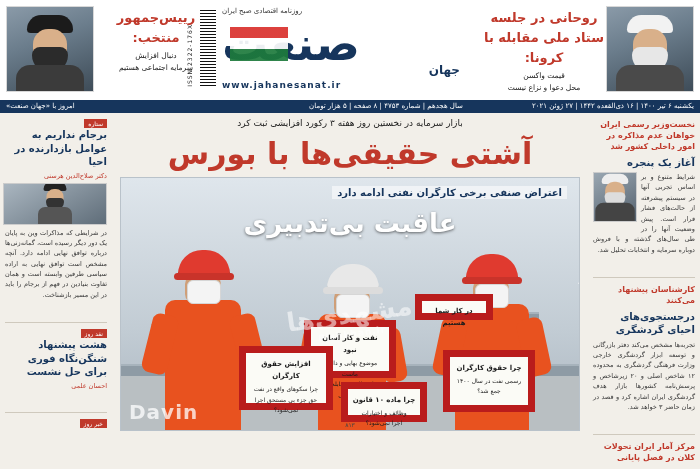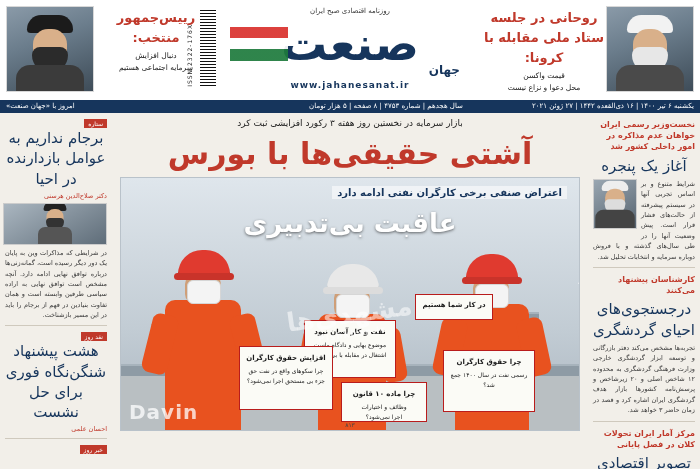--- a/index.html
+++ b/index.html
@@ -38,21 +38,21 @@
     position:absolute;left:-34px;top:58px;width:68px;height:34px;border-radius:14px 14px 0 0;
   }
   .mh-caption{
     position:absolute;top:8px;width:120px;font-size:7.5px;line-height:1.55;
     color:#1b1b1b;text-align:center;
   }
   .mh-caption .ttl{color:#c0392b;font-weight:bold;font-size:13px;display:block;margin-bottom:2px;}
   .mh-caption.left{left:96px;}
   .mh-caption.right{right:96px;}
   .mh-center{
-    position:absolute;left:222px;top:4px;width:256px;height:92px;text-align:center;
+    position:absolute;left:222px;top:4px;width:256px;height:92px;text-align:left;
   }
   .mh-topline{font-size:7px;color:#333;letter-spacing:0;margin-top:3px;}
   .logo-wrap{position:relative;height:62px;margin-top:2px;}
   .logo-main{
     font-family:"DejaVu Sans","Liberation Sans",sans-serif;
     font-size:46px;font-weight:bold;color:#16355c;line-height:54px;
     letter-spacing:-2px;
   }
   .logo-sub{
     position:absolute;right:18px;bottom:2px;font-size:12px;color:#16355c;font-weight:bold;
@@ -79,27 +79,27 @@
     background:#16355c;color:#fff;font-size:7px;line-height:13px;
   }
   .datebar .r{position:absolute;right:6px;}
   .datebar .l{position:absolute;left:6px;}
   .datebar .c{position:absolute;left:50%;transform:translateX(-50%);margin-left:36px;}
   
   .col-right{position:absolute;right:0;top:113px;width:112px;height:356px;padding:0 5px;box-sizing:border-box;}
   .col-left{position:absolute;left:0;top:113px;width:112px;height:356px;padding:0 5px;box-sizing:border-box;}
   .center{position:absolute;left:112px;top:113px;width:476px;height:356px;}
   .brief{
-    margin-top:6px;padding-bottom:5px;border-bottom:1px solid #cfc9bd;
+    margin-top:6px;padding-bottom:22px;border-bottom:1px solid #cfc9bd;
   }
   .brief h4{
     margin:0 0 3px 0;font-size:8px;color:#c0392b;font-weight:bold;line-height:1.4;text-align:right;
   }
   .brief h3{
-    margin:0 0 3px 0;font-size:15px;color:#16355c;font-weight:normal;line-height:1.35;text-align:center;
+    margin:0 0 3px 0;font-size:10px;color:#16355c;font-weight:bold;line-height:1.35;text-align:right;
   }
   .brief p{
     margin:0;font-size:6.5px;color:#3a3a3a;line-height:1.6;text-align:justify;
   }
   .thumb{
     float:left;width:42px;height:48px;margin:0 4px 2px 0;
     background:linear-gradient(150deg,#9aa7b2,#55626e);
     border:1px solid #ccc;position:relative;overflow:hidden;
   }
   .thumb .face{transform:translateX(-50%) scale(.58);top:-4px;}
@@ -132,21 +132,21 @@
   .worker{position:absolute;bottom:0;}
   .w-helmet{position:absolute;width:52px;height:28px;border-radius:26px 26px 4px 4px;background:#e8e8e8;box-shadow:inset 0 -4px 0 #c9c9c9;}
   .w-helmet.red{background:#e03a2f;box-shadow:inset 0 -4px 0 #b52b22;}
   .w-brim{position:absolute;width:60px;height:7px;border-radius:4px;background:#dcdcdc;}
   .w-brim.red{background:#c9332a;}
   .w-mask{position:absolute;width:32px;height:22px;border-radius:6px;background:#f4f4f4;border:1px solid #d6d6d6;}
   .w-face{position:absolute;width:36px;height:30px;border-radius:10px;background:#cf9f78;}
   .w-body{position:absolute;border-radius:10px 10px 0 0;background:#e8521f;}
   .w-arm{position:absolute;background:#e8521f;border-radius:8px;}
   .sign{
-    position:absolute;background:#fbfbf6;border:1px solid #b91c1c;
+    position:absolute;background:#fbfbf6;border:7px solid #b91c1c;
     color:#1b1b1b;font-size:6px;line-height:1.75;text-align:center;
     padding:5px 4px;box-sizing:border-box;
   }
   .sign .big{display:block;font-size:7px;font-weight:bold;margin-bottom:2px;}
   .watermark{
     position:absolute;left:50%;top:56%;transform:translate(-50%,-50%) rotate(-8deg);
     font-size:26px;color:rgba(255,255,255,.55);font-weight:bold;letter-spacing:2px;
     pointer-events:none;
   }
   .watermark small{display:block;font-size:9px;letter-spacing:1px;text-align:center;color:rgba(255,255,255,.6);}

